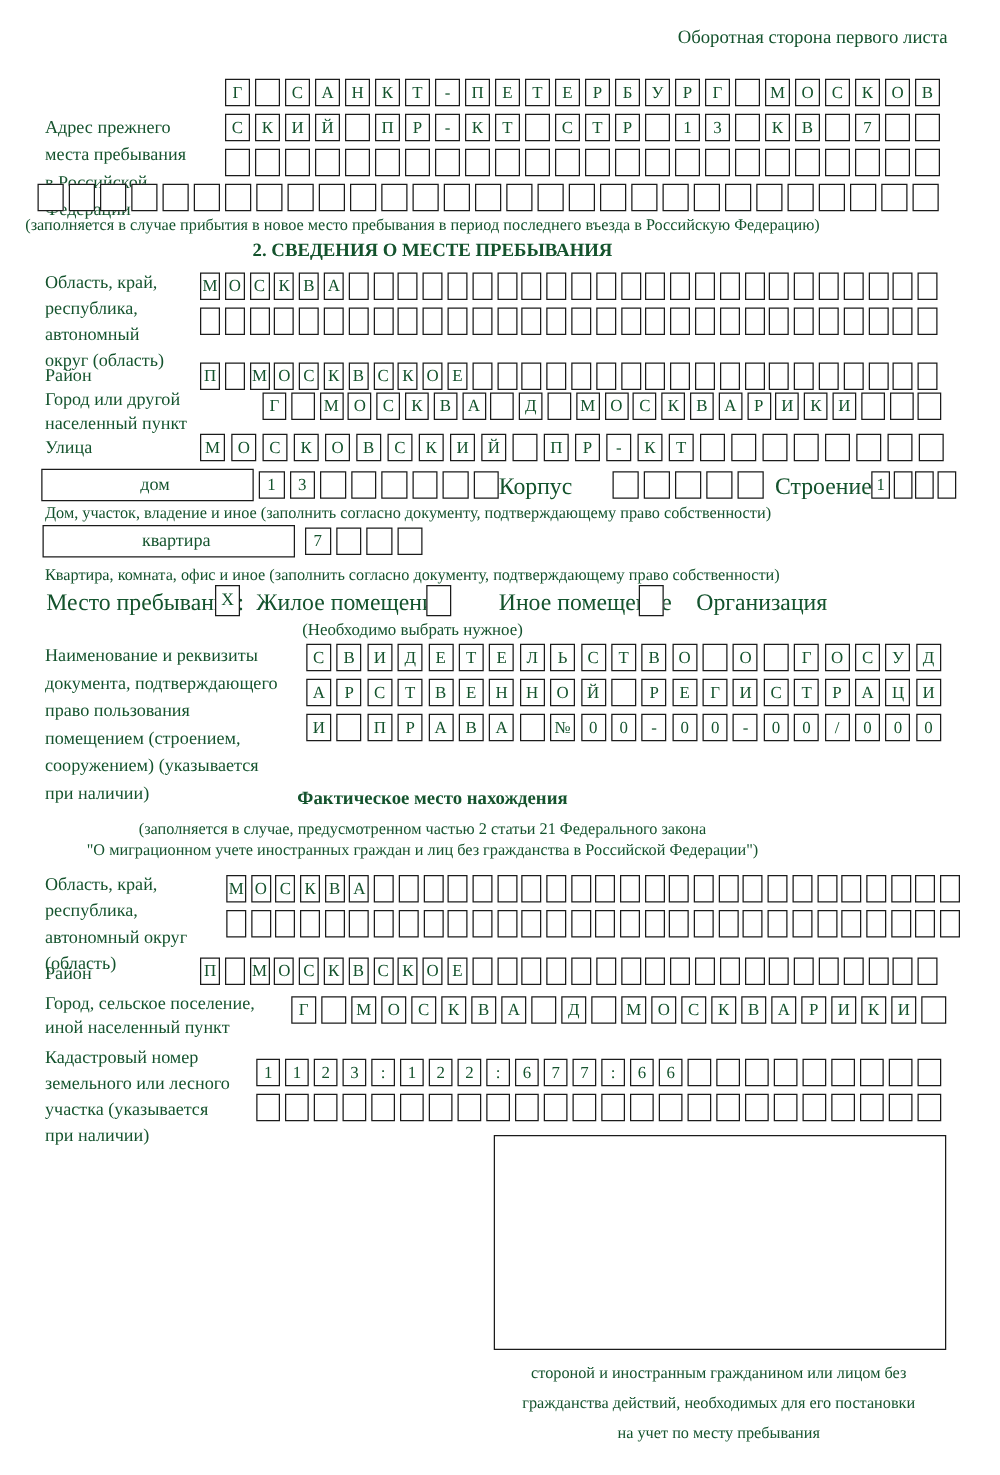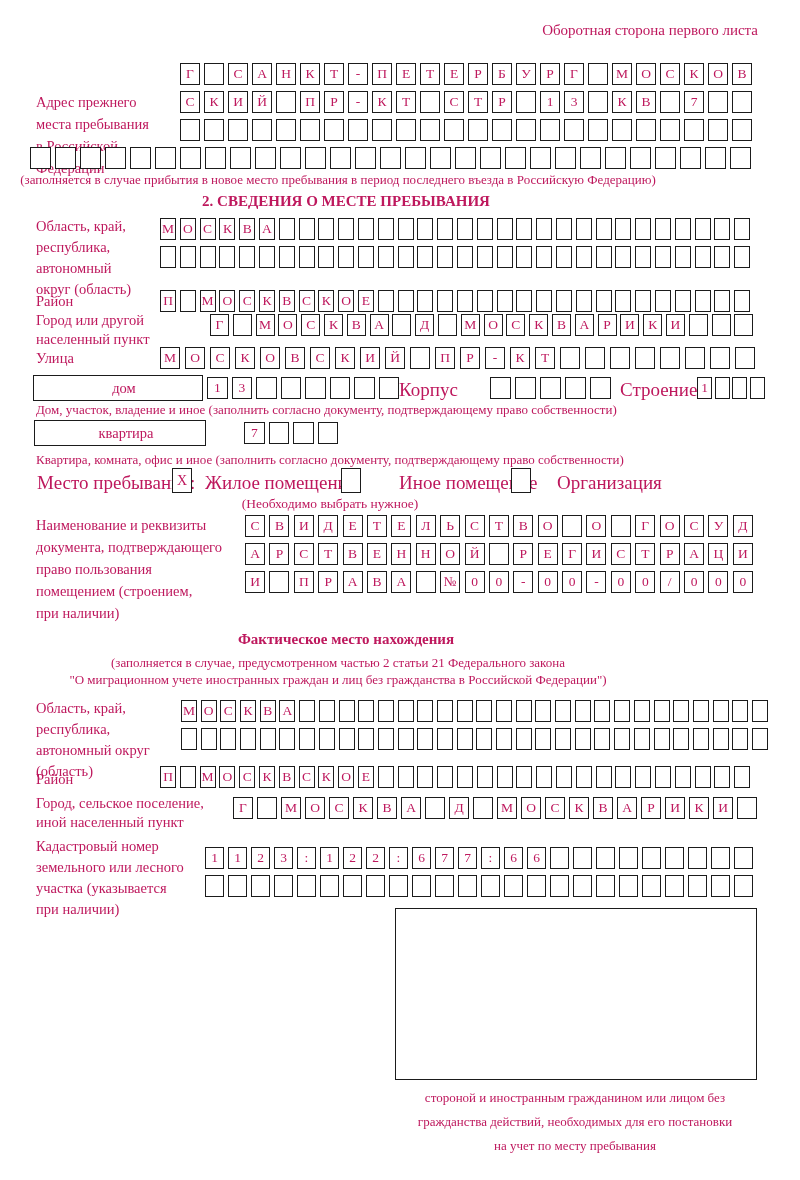--- a/index.html
+++ b/index.html
@@ -1,17 +1,17 @@
 <!DOCTYPE html>
 <html><head>
 <meta charset="utf-8">
 <style>
   html,body{margin:0;padding:0;background:#fff;}
   .page{position:relative;width:800px;height:1180px;background:#ffffff;overflow:hidden;
-        font-family:"Liberation Serif","DejaVu Serif",serif;color:#be185d;}
+        font-family:"Liberation Serif","DejaVu Serif",serif;color:#14532d;}
   .lbl{position:absolute;font-size:14.5px;line-height:22px;}
   .lbl div{white-space:nowrap;}
   .caption{position:absolute;font-size:13px;white-space:nowrap;}
   .centered{left:0;width:676px;text-align:center;}
   .sec-title{position:absolute;left:0;width:644px;text-align:center;font-weight:bold;font-size:15px;margin-left:24px;}
   .row{position:absolute;display:flex;gap:4px;}
   .cell{flex:0 0 auto;width:var(--cw,20px);height:22px;border:1.6px solid #1b1b1b;box-sizing:border-box;
         display:flex;align-items:center;justify-content:center;font-size:13.5px;line-height:1;background:#fff;}
   .widebox{position:absolute;border:1.6px solid #1b1b1b;box-sizing:border-box;display:flex;
            align-items:center;justify-content:center;font-size:14.5px;background:#fff;padding-left:12px;}
@@ -43,21 +43,21 @@
   .r-street{left:160px;top:347px;--cw:20px;gap:5px;}
 
   .house-box{left:33px;top:375px;width:170px;height:26px;}
   .r-house{left:207px;top:377px;--cw:20.5px;}
   .korpus-lbl{left:399px;top:379px;}
   .r-korpus{left:490px;top:377px;--cw:21px;}
   .stroenie-lbl{left:620px;top:379px;}
   .r-stroenie{left:697px;top:377px;--cw:15px;gap:2.5px;}
   .cap-house{left:36px;top:402px;}
 
-  .apt-box{left:34px;top:420px;width:172px;height:26px;}
+  .apt-box{left:34px;top:420px;width:202px;height:26px;}
   .r-apt{left:244px;top:422px;--cw:20.5px;}
   .cap-apt{left:36px;top:452px;}
 
   .res-lbl{left:37px;top:472px;}
   .chk-1{left:172px;top:468px;}
   .opt-1{left:205px;top:472px;}
   .chk-2{left:341px;top:468px;}
   .opt-2{left:399px;top:472px;}
   .chk-3{left:511px;top:468px;}
   .opt-3{left:557px;top:472px;}
@@ -422,20 +422,21 @@
   <div class="inline-lbl opt-2">Иное помещение</div>
   <div class="chk chk-3"></div>
   <div class="inline-lbl opt-3">Организация</div>
   <div class="caption res-cap">(Необходимо выбрать нужное)</div>
 
   <div class="lbl doc-lbl">
     <div>Наименование и реквизиты</div>
     <div>документа, подтверждающего</div>
     <div>право пользования</div>
     <div>помещением (строением,</div>
+    <div>сооружением) (указывается</div>
     <div>при наличии)</div>
   </div>
   <div class="row r-doc1">
       <span class="cell">С</span>
       <span class="cell">В</span>
       <span class="cell">И</span>
       <span class="cell">Д</span>
       <span class="cell">Е</span>
       <span class="cell">Т</span>
       <span class="cell">Е</span>

